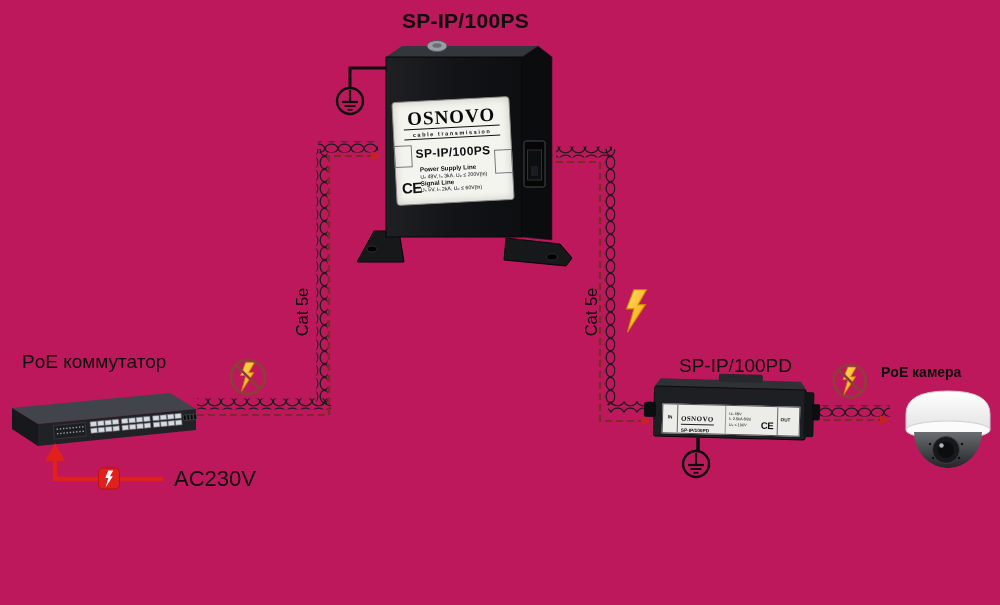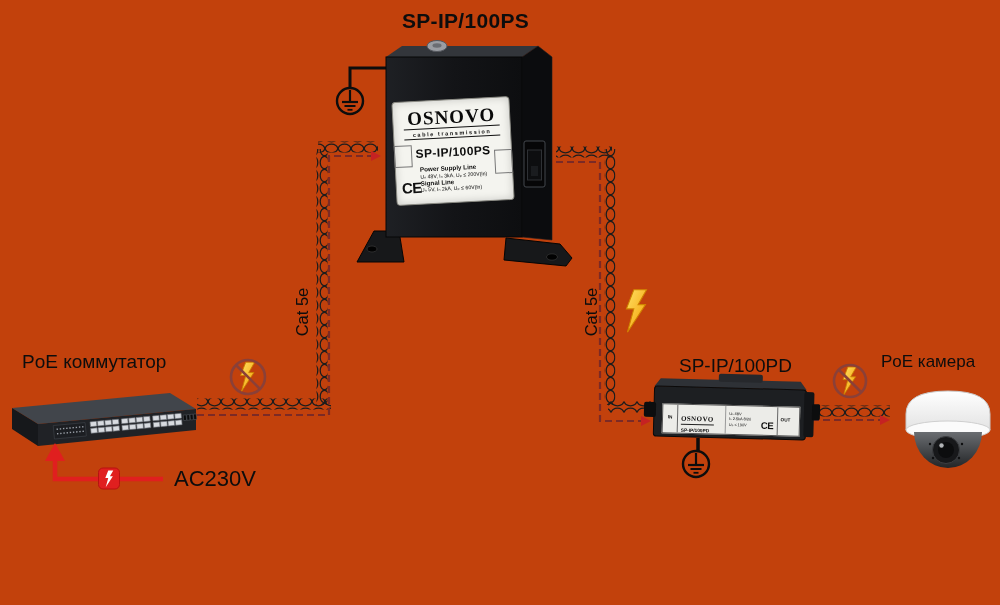--- a/index.html
+++ b/index.html
@@ -1,25 +1,25 @@
 <!DOCTYPE html>
 <html><head>
 <meta charset="utf-8">
 <style>
   html,body{margin:0;padding:0;background:#fff;}
   .canvas{
-    position:relative;width:1000px;height:605px;background:#c2410c;overflow:hidden;
+    position:relative;width:1000px;height:605px;background:#be185d;overflow:hidden;
     font-family:"Liberation Sans","DejaVu Sans",sans-serif;color:#0d0d0d;
   }
   .art{position:absolute;left:0;top:0;width:1000px;height:605px;}
   .lbl{position:absolute;white-space:nowrap;color:#0d0d0d;}
   .ps-heading{left:402px;top:9px;font-size:21px;font-weight:bold;letter-spacing:0.3px;}
   .switch-label{left:22px;top:351px;font-size:19px;}
   .pd-heading{left:679px;top:355px;font-size:19px;}
-  .camera-label{left:881px;top:352px;font-size:17px;}
+  .camera-label{left:881px;top:364px;font-size:14px;font-weight:bold;}
   .ac-label{left:174px;top:466px;font-size:22px;}
   .cat5e{width:70px;height:20px;text-align:center;font-size:16.5px;transform:rotate(-90deg);}
   .cat5e.left{left:268px;top:302px;}
   .cat5e.right{left:557px;top:302px;}
 
   
   .sticker-ps{
     position:absolute;left:394px;top:99px;width:116px;height:102px;
     transform:rotate(-3deg);background:#f4f4ef;border:1px solid #8a8a83;border-radius:4px;
     box-shadow:inset 0 0 8px rgba(0,0,0,.18);

